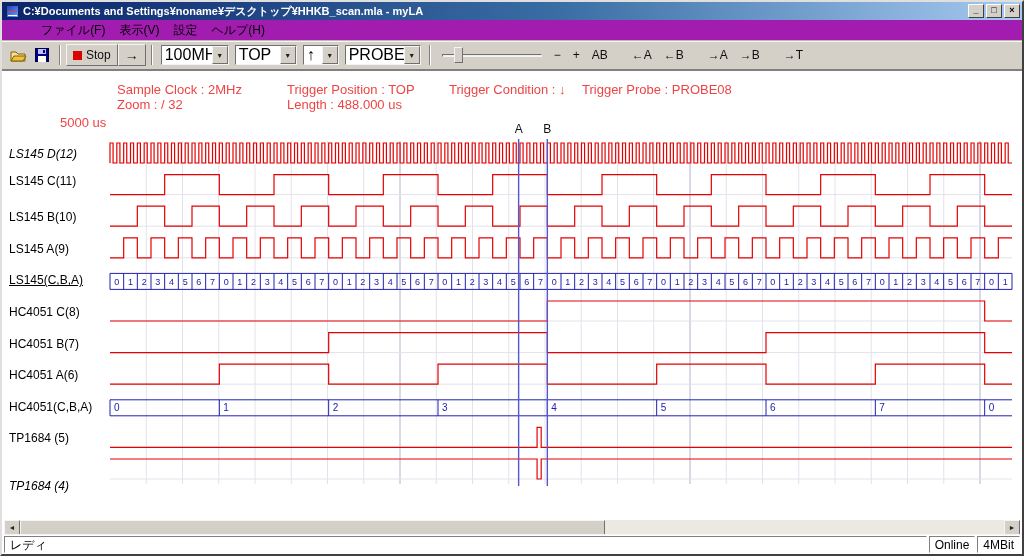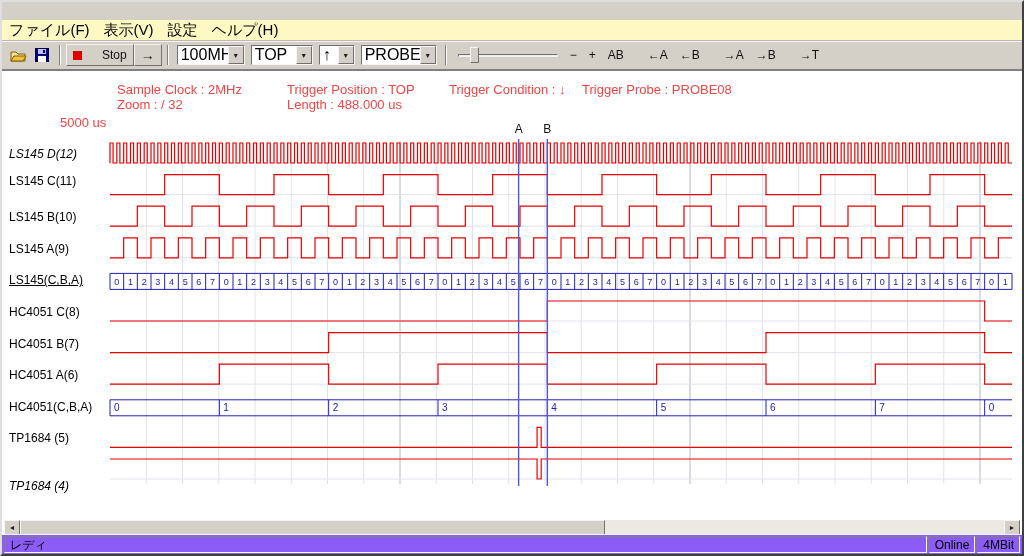--- a/index.html
+++ b/index.html
@@ -6,57 +6,66 @@
   *{box-sizing:border-box;}
   #window{position:relative;width:1024px;height:556px;background:#d4d0c8;border:2px solid;border-color:#dfdfdf #404040 #404040 #dfdfdf;overflow:hidden;}
   
   .titlebar{position:absolute;top:0;left:0;right:0;height:18px;background:linear-gradient(90deg,#0a246a,#3a6ea5 55%,#a6caf0);display:flex;align-items:center;padding:0 2px;}
   .app-icon{width:13px;height:13px;margin:0 4px 0 2px;background:linear-gradient(135deg,#2040c0,#60a0ff);border:1px solid #102060;position:relative;}
   .app-icon::after{content:"";position:absolute;left:1px;top:5px;width:9px;height:3px;border-top:1px solid #ff3030;border-bottom:1px solid #fff;}
   .title-text{flex:1;color:#fff;font-size:11px;font-weight:bold;white-space:nowrap;overflow:hidden;}
   .win-buttons{display:flex;gap:2px;}
   .win-btn{width:16px;height:14px;background:#d4d0c8;border:1px solid;border-color:#fff #404040 #404040 #fff;font-size:9px;line-height:11px;text-align:center;color:#000;font-weight:bold;}
   
-  .menubar{position:absolute;top:18px;left:0;right:0;height:21px;background:#fef9c3;display:flex;align-items:center;font-size:15px;border-bottom:1px solid #bdb9b1;}
+  .menubar{position:absolute;top:18px;left:0;right:0;height:21px;background:#a21caf;display:flex;align-items:center;font-size:12px;border-bottom:1px solid #bdb9b1;padding-left:32px;}
   .menu-item{padding:2px 7px;color:#000;}
   
   .toolbar{position:absolute;top:39px;left:0;right:0;height:29px;background:#d4d0c8;display:flex;align-items:center;padding:0 4px;border-bottom:1px solid #808080;box-shadow:inset 0 1px 0 #f4f4f4;}
   .ticon{width:24px;height:22px;background:#d4d0c8;border:none;display:flex;align-items:center;justify-content:center;padding:0;}
   .tsep{width:2px;height:20px;border-left:1px solid #808080;border-right:1px solid #fff;margin:0 5px;}
   .tgap{width:12px;}
   .tbtn{background:#d4d0c8;border:none;font-size:12px;color:#101010;padding:3px 6px;font-family:inherit;}
-  .tbtn.bordered{border:1px solid;border-color:#f4f4f4 #707070 #707070 #f4f4f4;display:flex;align-items:center;gap:20px;height:22px;}
+  .tbtn.bordered{border:1px solid;border-color:#f4f4f4 #707070 #707070 #f4f4f4;display:flex;align-items:center;gap:4px;height:22px;}
   .stop-square{width:9px;height:9px;background:#dd0000;display:inline-block;}
   .run-glyph{font-weight:bold;font-size:14px;}
   .combo{height:20px;background:#fff;border:1px solid;border-color:#707070 #f4f4f4 #f4f4f4 #707070;display:flex;align-items:center;margin:0 3px;}
   .combo-val{flex:1;font-size:16px;padding:0 3px;white-space:nowrap;overflow:hidden;}
   .combo-arrow{width:16px;height:18px;background:#d4d0c8;border:1px solid;border-color:#f4f4f4 #707070 #707070 #f4f4f4;font-size:7px;display:flex;align-items:center;justify-content:center;color:#202020;}
   .slider{position:relative;width:100px;height:22px;margin:0 6px;}
   .slider-track{position:absolute;left:0;right:0;top:10px;height:3px;border:1px solid;border-color:#707070 #f4f4f4 #f4f4f4 #707070;background:#eee;}
   .slider-thumb{position:absolute;left:12px;top:3px;width:9px;height:16px;background:#d4d0c8;border:1px solid;border-color:#f4f4f4 #707070 #707070 #f4f4f4;}
   
   .client{position:absolute;top:68px;left:0;right:0;height:468px;background:#ffffff;border-top:1px solid #808080;}
   .info-text{position:absolute;font-size:13px;color:#ef4444;white-space:nowrap;}
   #wave-svg{position:absolute;top:0;left:0;pointer-events:none;}
   .ch-label{position:absolute;left:7px;font-size:12px;color:#000;white-space:nowrap;height:15px;line-height:15px;}
   
   .hscroll{position:absolute;left:2px;right:2px;bottom:3px;height:15px;background:#ece9e2;}
   .scroll-btn{position:absolute;top:0;width:16px;height:15px;background:#d4d0c8;border:1px solid;border-color:#f4f4f4 #707070 #707070 #f4f4f4;font-size:7px;text-align:center;line-height:13px;color:#202020;padding:0;}
   .scroll-thumb{position:absolute;top:0;left:16px;width:585px;height:15px;background:#d4d0c8;border:1px solid;border-color:#f4f4f4 #707070 #707070 #f4f4f4;}
   
-  .statusbar{position:absolute;left:0;right:0;bottom:0;height:20px;background:#8b5cf6;display:flex;align-items:center;padding:1px 2px;gap:2px;border-top:1px solid #f4f4f4;font-size:12px;}
+  .statusbar{position:absolute;left:0;right:0;bottom:0;height:20px;background:#ffffff;display:flex;align-items:center;padding:1px 2px;gap:2px;border-top:1px solid #f4f4f4;font-size:12px;}
   .sb-panel{height:17px;line-height:16px;border:1px solid;border-color:#808080 #fff #fff #808080;padding:0 5px;white-space:nowrap;}
   .sb-ready{flex:1;}
   svg text{font-family:"Liberation Sans","DejaVu Sans",sans-serif;}
 </style>
 </head>
 <body>
 
 <div id="window">
 
+  <div class="titlebar">
+    <div class="app-icon"></div>
+    <div class="title-text">C:¥Documents and Settings¥noname¥デスクトップ¥HHKB_scan.mla - myLA</div>
+    <div class="win-buttons">
+      <div class="win-btn">_</div>
+      <div class="win-btn">□</div>
+      <div class="win-btn">×</div>
+    </div>
+  </div>
 
   <div class="menubar">
     <div class="menu-item">ファイル(F)</div>
     <div class="menu-item">表示(V)</div>
     <div class="menu-item">設定</div>
     <div class="menu-item">ヘルプ(H)</div>
   </div>
 
   <div class="toolbar">
     <button class="ticon">

